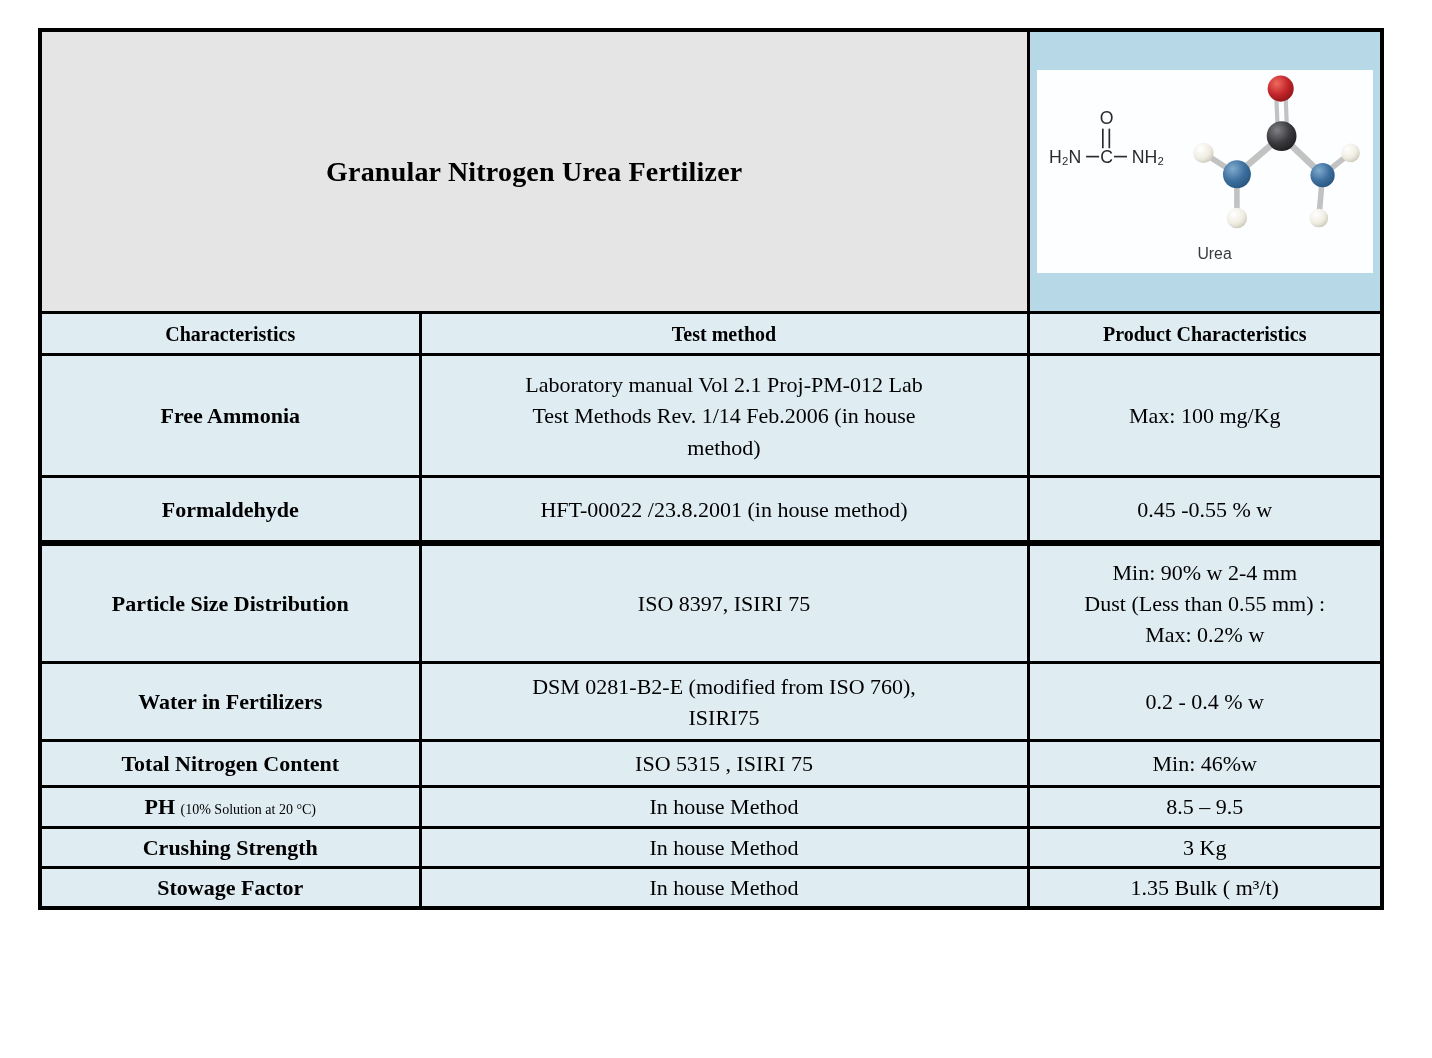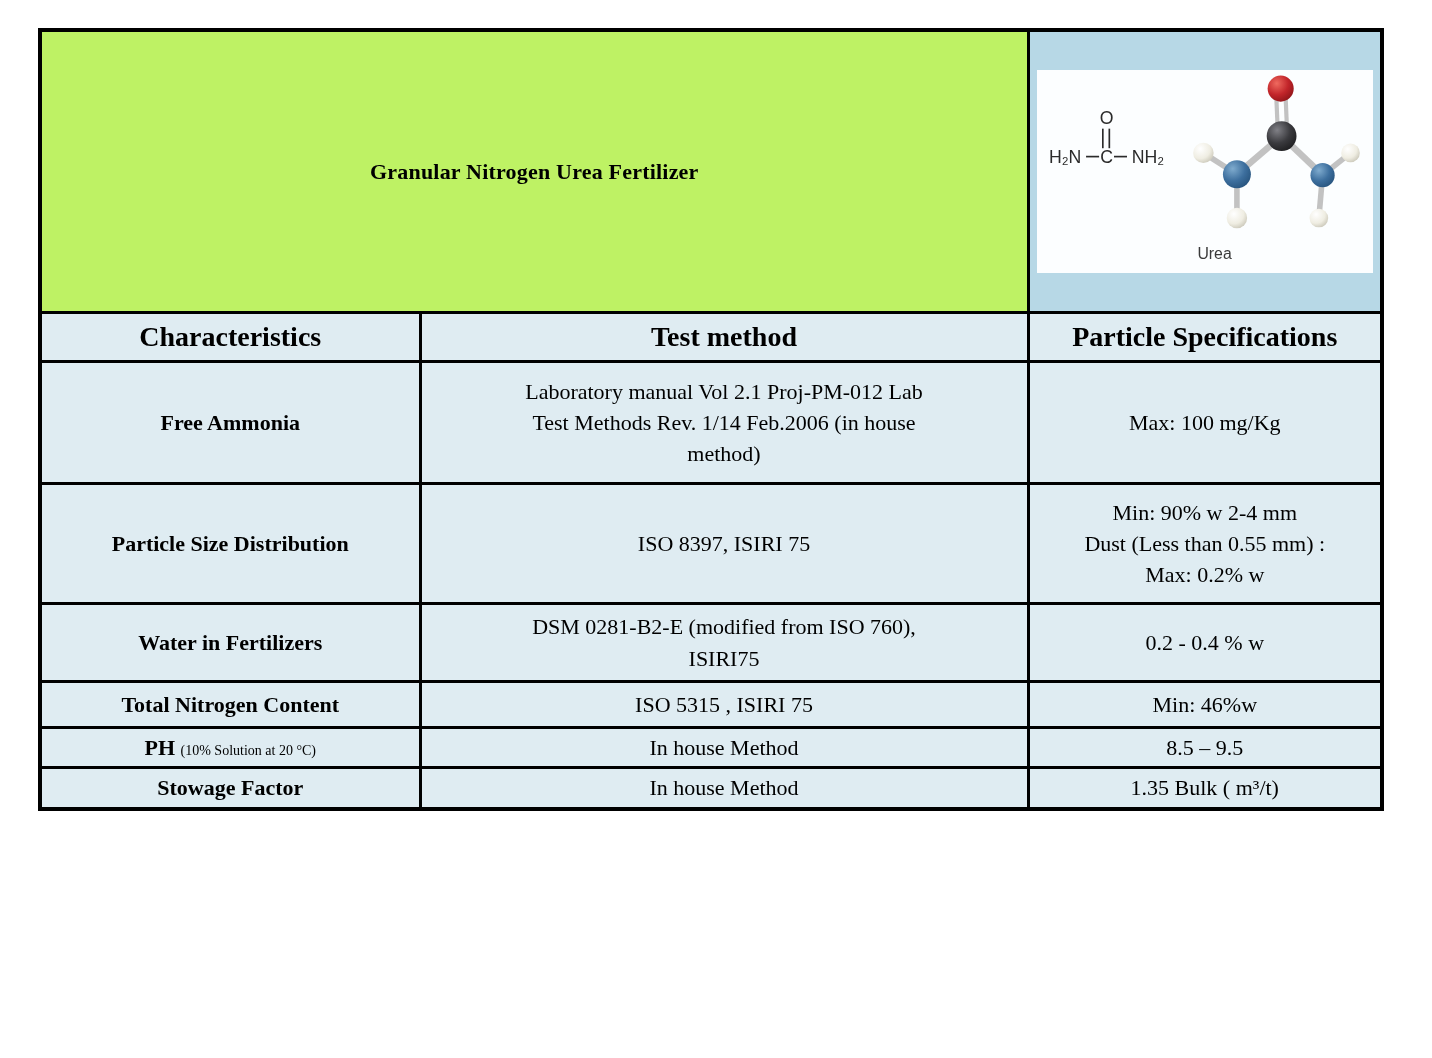--- a/index.html
+++ b/index.html
@@ -30,36 +30,36 @@
     font-size: 22px;
     line-height: 1.42;
     padding: 3px 12px;
     white-space: pre-line;
     color: #000;
   }
 
   
   .title-row td { height: 224px; }
   .title-cell {
-    background: #bef264;
+    background: #e5e5e5;
     font-weight: bold;
-    font-size: 22px;
+    font-size: 28px;
     letter-spacing: 0.2px;
   }
   .molecule-cell { background: #b7d8e6; padding: 0; overflow: hidden; }
   .molecule-frame {
     margin: 7px;
     height: 203px;
     background: #fcfeff;
     display: flex; align-items: center; justify-content: center;
   }
   .molecule-frame svg { width: 100%; height: 100%; display: block; }
 
   
-  .header-row th { height: 42px; font-weight: bold; font-size: 28px; }
+  .header-row th { height: 42px; font-weight: bold; font-size: 20px; }
 
   
   td.char-cell { font-weight: bold; }
   td.char-cell .char-note { font-weight: normal; font-size: 14px; }
   td.method-cell, td.spec-cell { font-weight: normal; }
   tr.thick-bottom td { border-bottom-width: 6px; }
 
   .formula-text {
     font-family: "Liberation Sans", "DejaVu Sans", sans-serif;
     fill: #2b2b2b;
@@ -140,30 +140,35 @@
 
               <text class="caption-text" x="185" y="203" font-size="17" text-anchor="middle">Urea</text>
             </svg>
           </div>
         </td>
       </tr>
 
       <tr class="header-row">
         <th>Characteristics</th>
         <th>Test method</th>
-        <th>Particle Specifications</th>
+        <th>Product Characteristics</th>
       </tr>
 
         <tr>
           <td class="char-cell" style="height: 122px;"><span>Free Ammonia</span></td>
           <td class="method-cell">Laboratory manual Vol 2.1 Proj-PM-012 Lab
 Test Methods Rev. 1/14 Feb.2006 (in house
 method)</td>
           <td class="spec-cell">Max: 100 mg/Kg</td>
         </tr>
+        <tr class="thick-bottom">
+          <td class="char-cell" style="height: 66px;"><span>Formaldehyde</span></td>
+          <td class="method-cell">HFT-00022 /23.8.2001 (in house method)</td>
+          <td class="spec-cell">0.45 -0.55 % w</td>
+        </tr>
         <tr>
           <td class="char-cell" style="height: 120px;"><span>Particle Size Distribution</span></td>
           <td class="method-cell">ISO 8397, ISIRI 75</td>
           <td class="spec-cell">Min: 90% w 2-4 mm
 Dust (Less than 0.55 mm) :
 Max: 0.2% w</td>
         </tr>
         <tr>
           <td class="char-cell" style="height: 78px;"><span>Water in Fertilizers</span></td>
           <td class="method-cell">DSM 0281-B2-E (modified from ISO 760),
@@ -174,19 +179,24 @@
           <td class="char-cell" style="height: 46px;"><span>Total Nitrogen Content</span></td>
           <td class="method-cell">ISO 5315 , ISIRI 75</td>
           <td class="spec-cell">Min: 46%w</td>
         </tr>
         <tr>
           <td class="char-cell" style="height: 40px;"><span>PH</span> <span class="char-note">(10% Solution at 20 °C)</span></td>
           <td class="method-cell">In house Method</td>
           <td class="spec-cell">8.5 – 9.5</td>
         </tr>
         <tr>
+          <td class="char-cell" style="height: 40px;"><span>Crushing Strength</span></td>
+          <td class="method-cell">In house Method</td>
+          <td class="spec-cell">3 Kg</td>
+        </tr>
+        <tr>
           <td class="char-cell" style="height: 40px;"><span>Stowage Factor</span></td>
           <td class="method-cell">In house Method</td>
           <td class="spec-cell">1.35 Bulk ( m³/t)</td>
         </tr>
       </tbody>
   </table>
 </div>
 
 </body></html>

